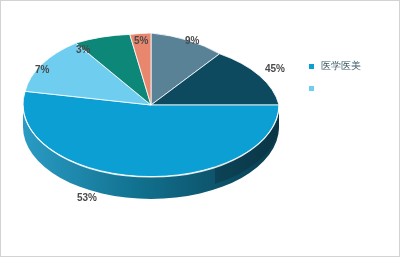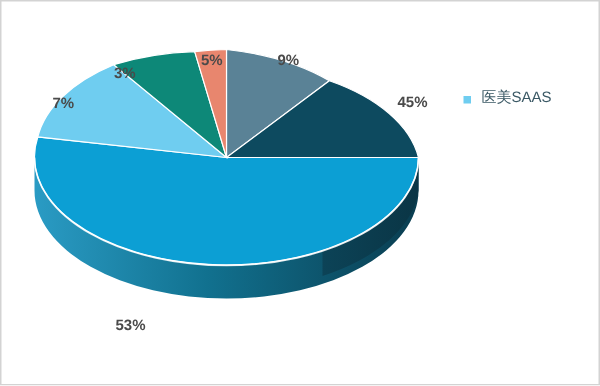--- a/index.html
+++ b/index.html
@@ -106,30 +106,33 @@
     <div class="slice-label" style="left:133px; top:35px;">5%</div>
 
     <div class="slice-label" style="left:184px; top:35px;">9%</div>
 
     <div class="slice-label" style="left:264px; top:63px;">45%</div>
 
     <div class="slice-label" style="left:75px; top:44px;">3%</div>
 
     <div class="slice-label" style="left:34px; top:64px;">7%</div>
 
-    <div class="slice-label" style="left:76px; top:192px;margin-top:20px;">53%</div>
+    <div class="slice-label" style="left:76px; top:192px;">53%</div>
   </div>
 
   <div id="legend">
 
 
 
+    <div class="legend-item">
+      <span class="legend-swatch" style="background:#0c9fd4;"></span>
+      <span class="legend-label">医学医美</span>
+    </div>
 
     <div class="legend-item">
       <span class="legend-swatch" style="background:#6fcdf0;"></span>
-      <span class="legend-label">医美SAAS</span>
     </div>
 
 
 
   </div>
 
 </div>
 
 </body></html>

